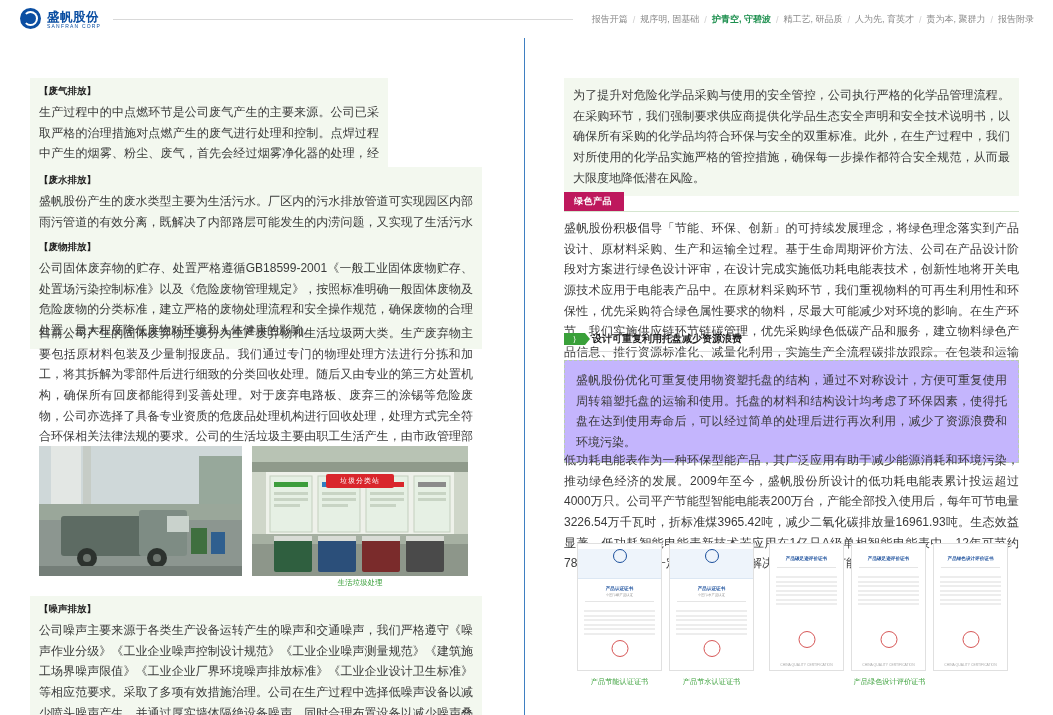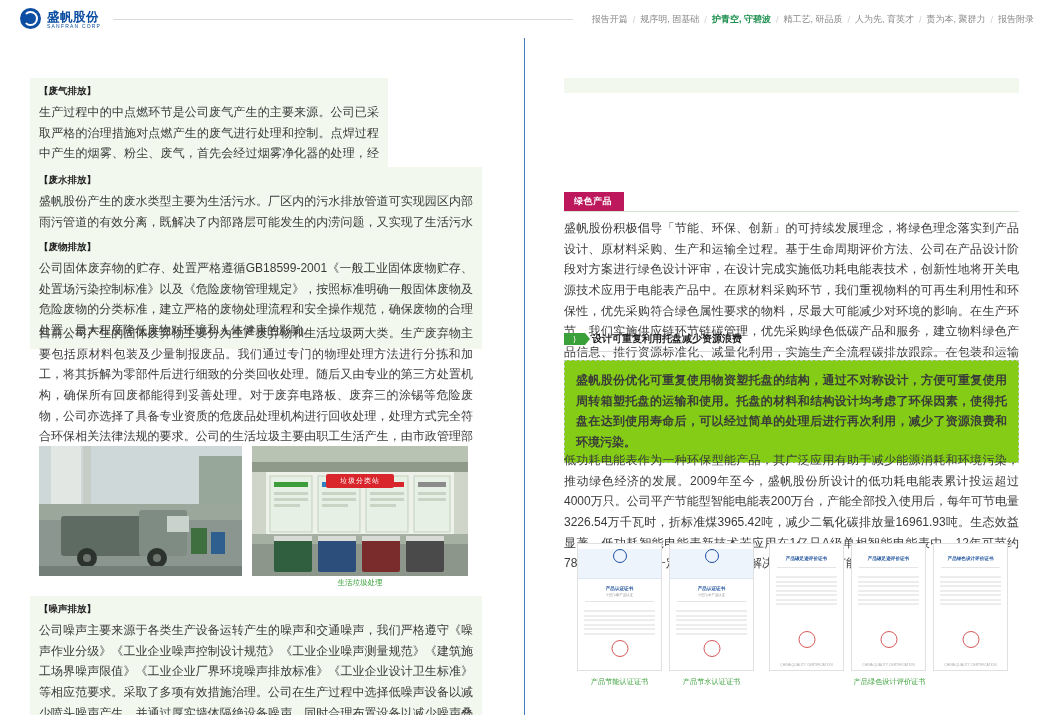--- a/index.html
+++ b/index.html
@@ -103,22 +103,22 @@
     position: relative;
   }
   .chip::after {
     content: ""; position: absolute; right: -5px; top: 0;
     border-left: 5px solid #3aa03a;
     border-top: 6px solid transparent; border-bottom: 6px solid transparent;
   }
   .chip-title { font-size: 10px; font-weight: bold; color: #1f1f1f; }
 
   .dashed-box {
-    border: 1px dashed #b9cdb1; background: #84cc16;
-    padding: 9px 11px; margin-top: 8px; font-weight: bold;
+    border: 1px dashed #b9cdb1; background: #c4b5fd;
+    padding: 9px 11px; margin-top: 8px;
   }
 
   
   .photo { position: absolute; overflow: hidden; background: #ddd; }
   .photo-cap {
     position: absolute; font-size: 7.5px; color: #3aa03a; text-align: center;
   }
 
   
   .cert-strip {
@@ -280,20 +280,21 @@
       <div class="para">公司噪声主要来源于各类生产设备运转产生的噪声和交通噪声，我们严格遵守《噪声作业分级》《工业企业噪声控制设计规范》《工业企业噪声测量规范》《建筑施工场界噪声限值》《工业企业厂界环境噪声排放标准》《工业企业设计卫生标准》等相应范要求。采取了多项有效措施治理。公司在生产过程中选择低噪声设备以减少喷头噪声产生，并通过厚实墙体隔绝设备噪声，同时合理布置设备以减少噪声叠加，对各设备上安装减震垫和消声器来降低噪声水平。此外，我们利用建筑墙体、门窗等进行隔声，并对厂界围墙进行隔声处理，以减少对外界环境的噪声影响。对于交通噪声，我们要求进入厂区的机动车辆降速禁鸣，降低对周边环境的影响。</div>
     </div>
 
   </div>
 
   <div class="page-right-border"></div>
 
   <div class="page page-right">
 
     <div class="col block-tinted" style="left:39px; top:40px; width:455px;">
+      <div class="para">为了提升对危险化学品采购与使用的安全管控，公司执行严格的化学品管理流程。在采购环节，我们强制要求供应商提供化学品生态安全声明和安全技术说明书，以确保所有采购的化学品均符合环保与安全的双重标准。此外，在生产过程中，我们对所使用的化学品实施严格的管控措施，确保每一步操作都符合安全规范，从而最大限度地降低潜在风险。</div>
     </div>
 
     <div class="col" style="left:39px; top:152px; width:455px;">
       <div class="green-tab">绿色产品</div>
       <div class="green-tab-rule"></div>
     </div>
 
     <div class="col" style="left:39px; top:180px; width:455px;">
       <div class="para">盛帆股份积极倡导「节能、环保、创新」的可持续发展理念，将绿色理念落实到产品设计、原材料采购、生产和运输全过程。基于生命周期评价方法、公司在产品设计阶段对方案进行绿色设计评审，在设计完成实施低功耗电能表技术，创新性地将开关电源技术应用于电能表产品中。在原材料采购环节，我们重视物料的可再生利用性和环保性，优先采购符合绿色属性要求的物料，尽最大可能减少对环境的影响。在生产环节，我们实施供应链环节链碳管理，优先采购绿色低碳产品和服务，建立物料绿色产品信息、推行资源标准化、减量化利用，实施生产全流程碳排放跟踪。在包装和运输环节，我们优先选择环保包装材料，如可充分降解的瓦楞纸箱和可回收重复利用的塑料托，以降低包装材料消耗，提高包装材料回收率。我们推出的三相智能电能表、单相智能电能表以及集中器等环保、低碳型产品已获得产品绿色设计认证、产品碳足迹第三方认证证书、IC卡智能冷水水表获得节水认证。报告期内，公司已取得绿色供应链认证。</div>
     </div>

